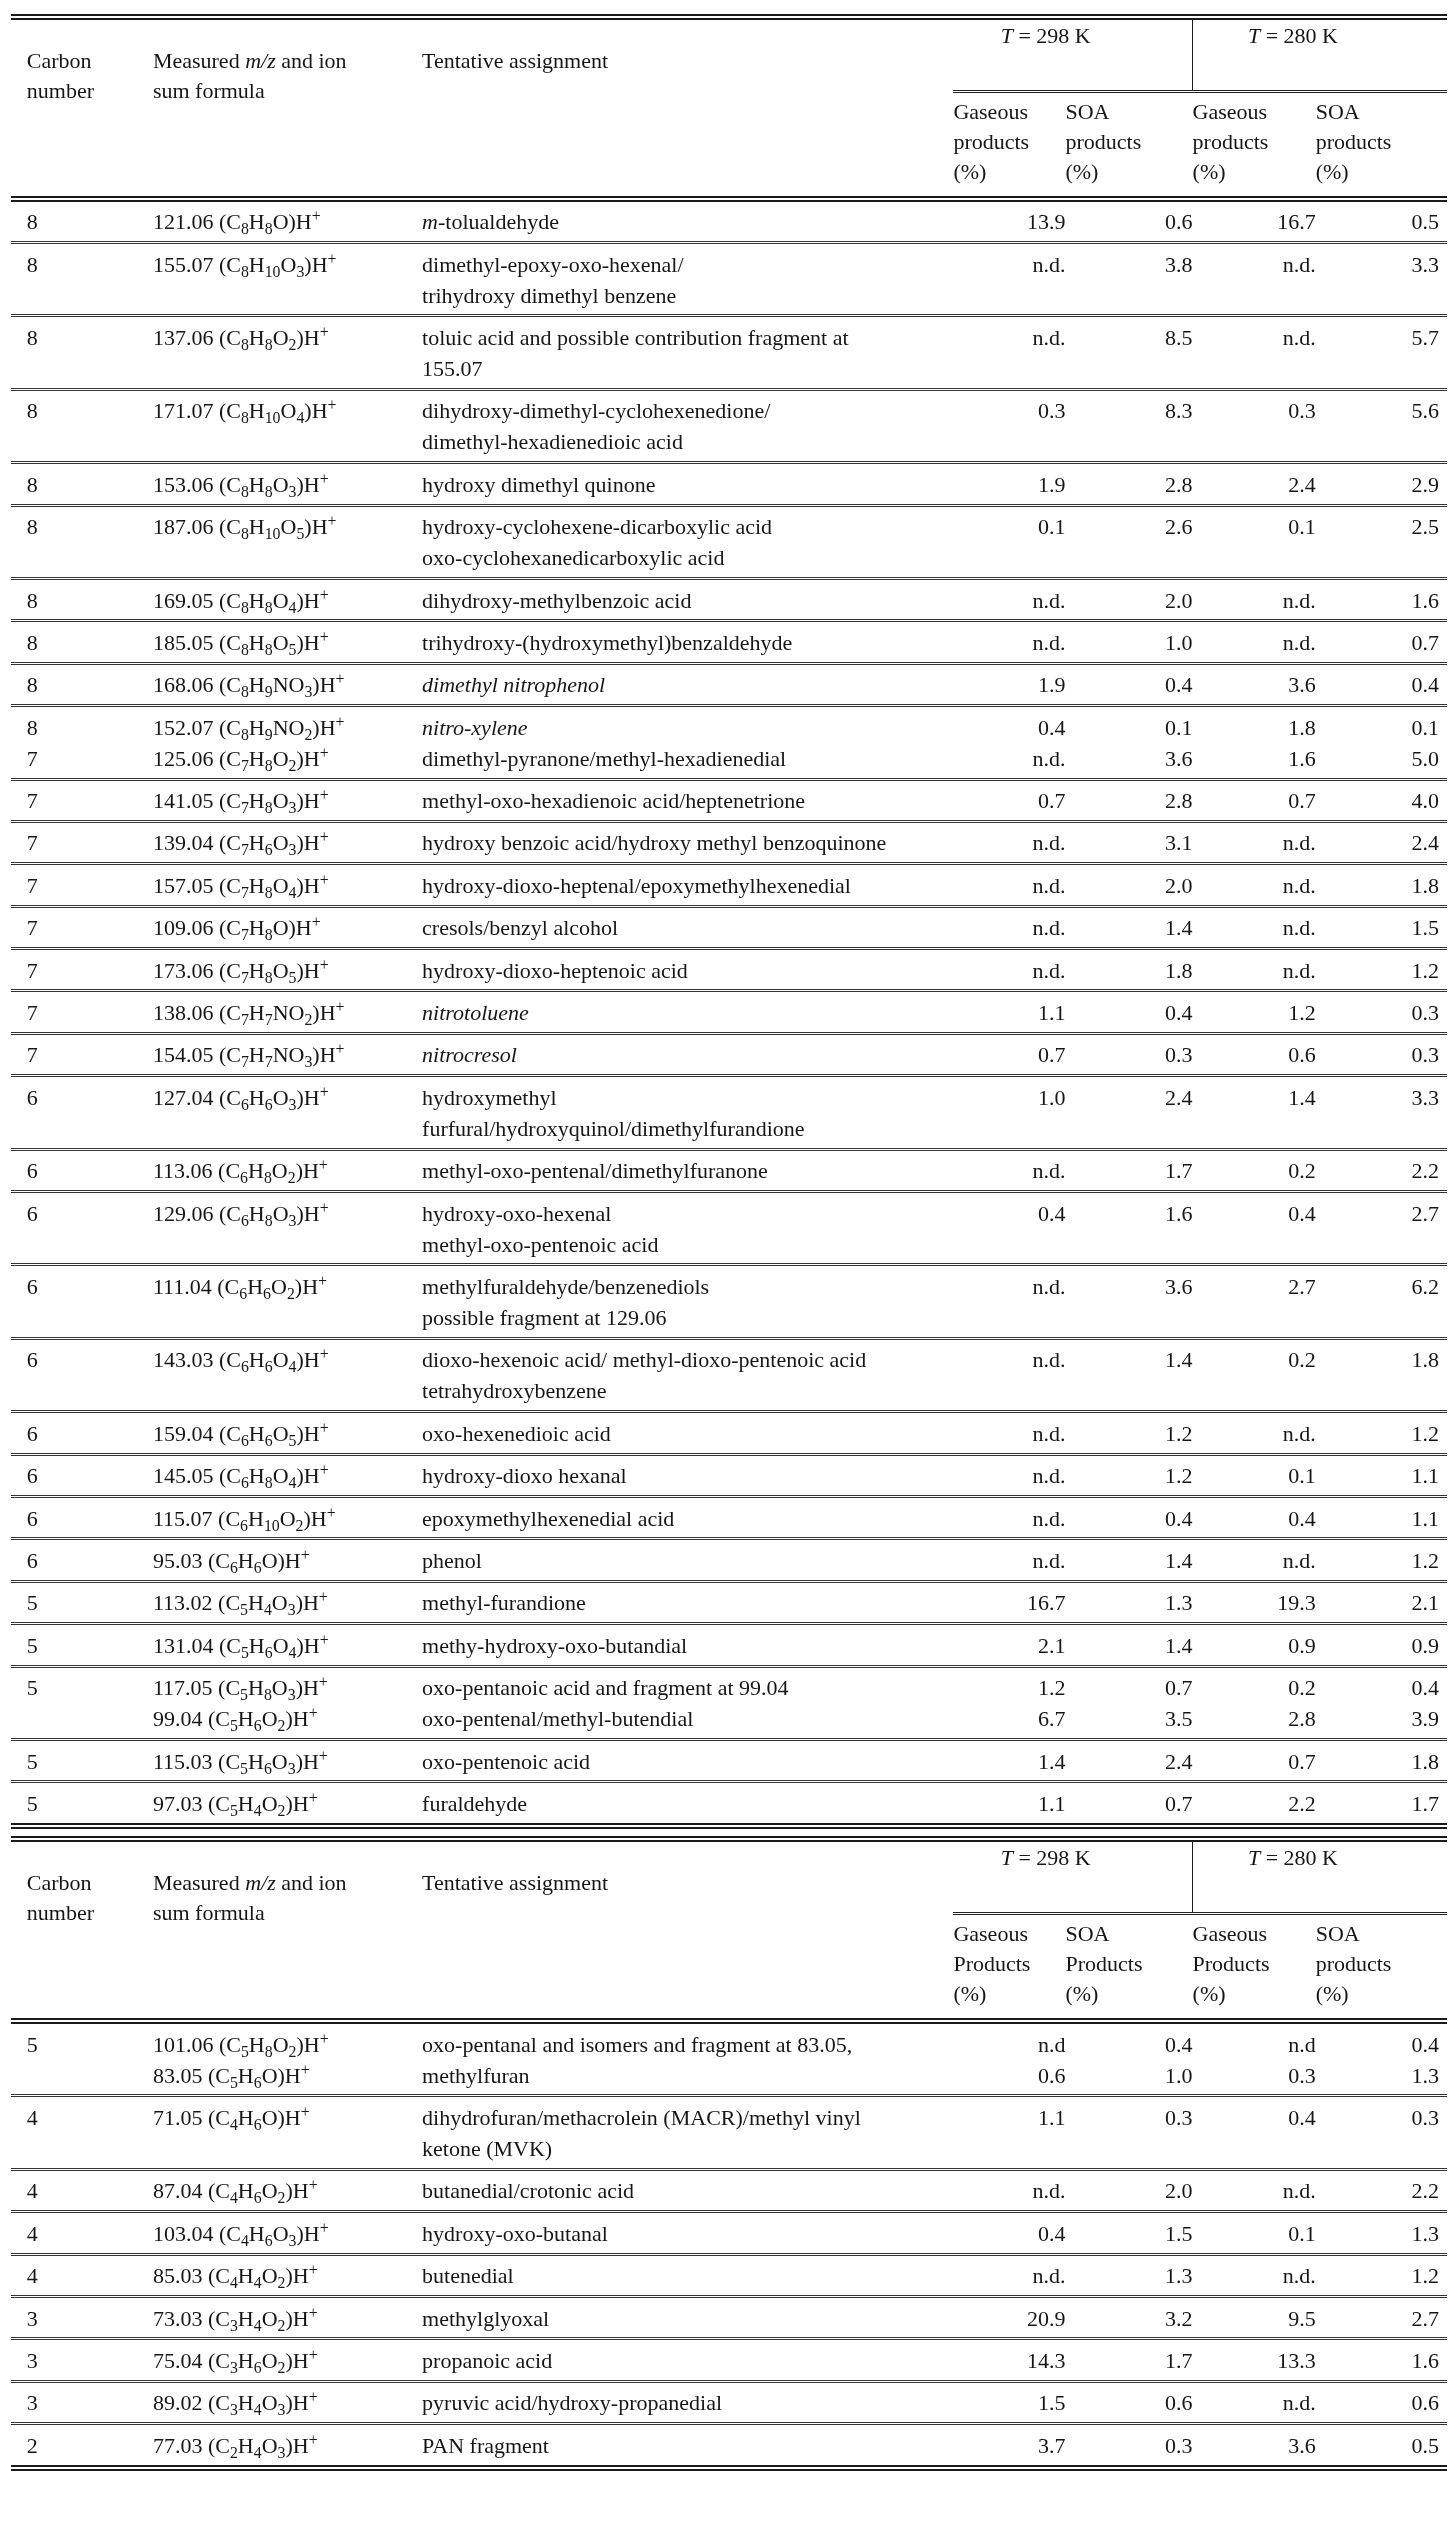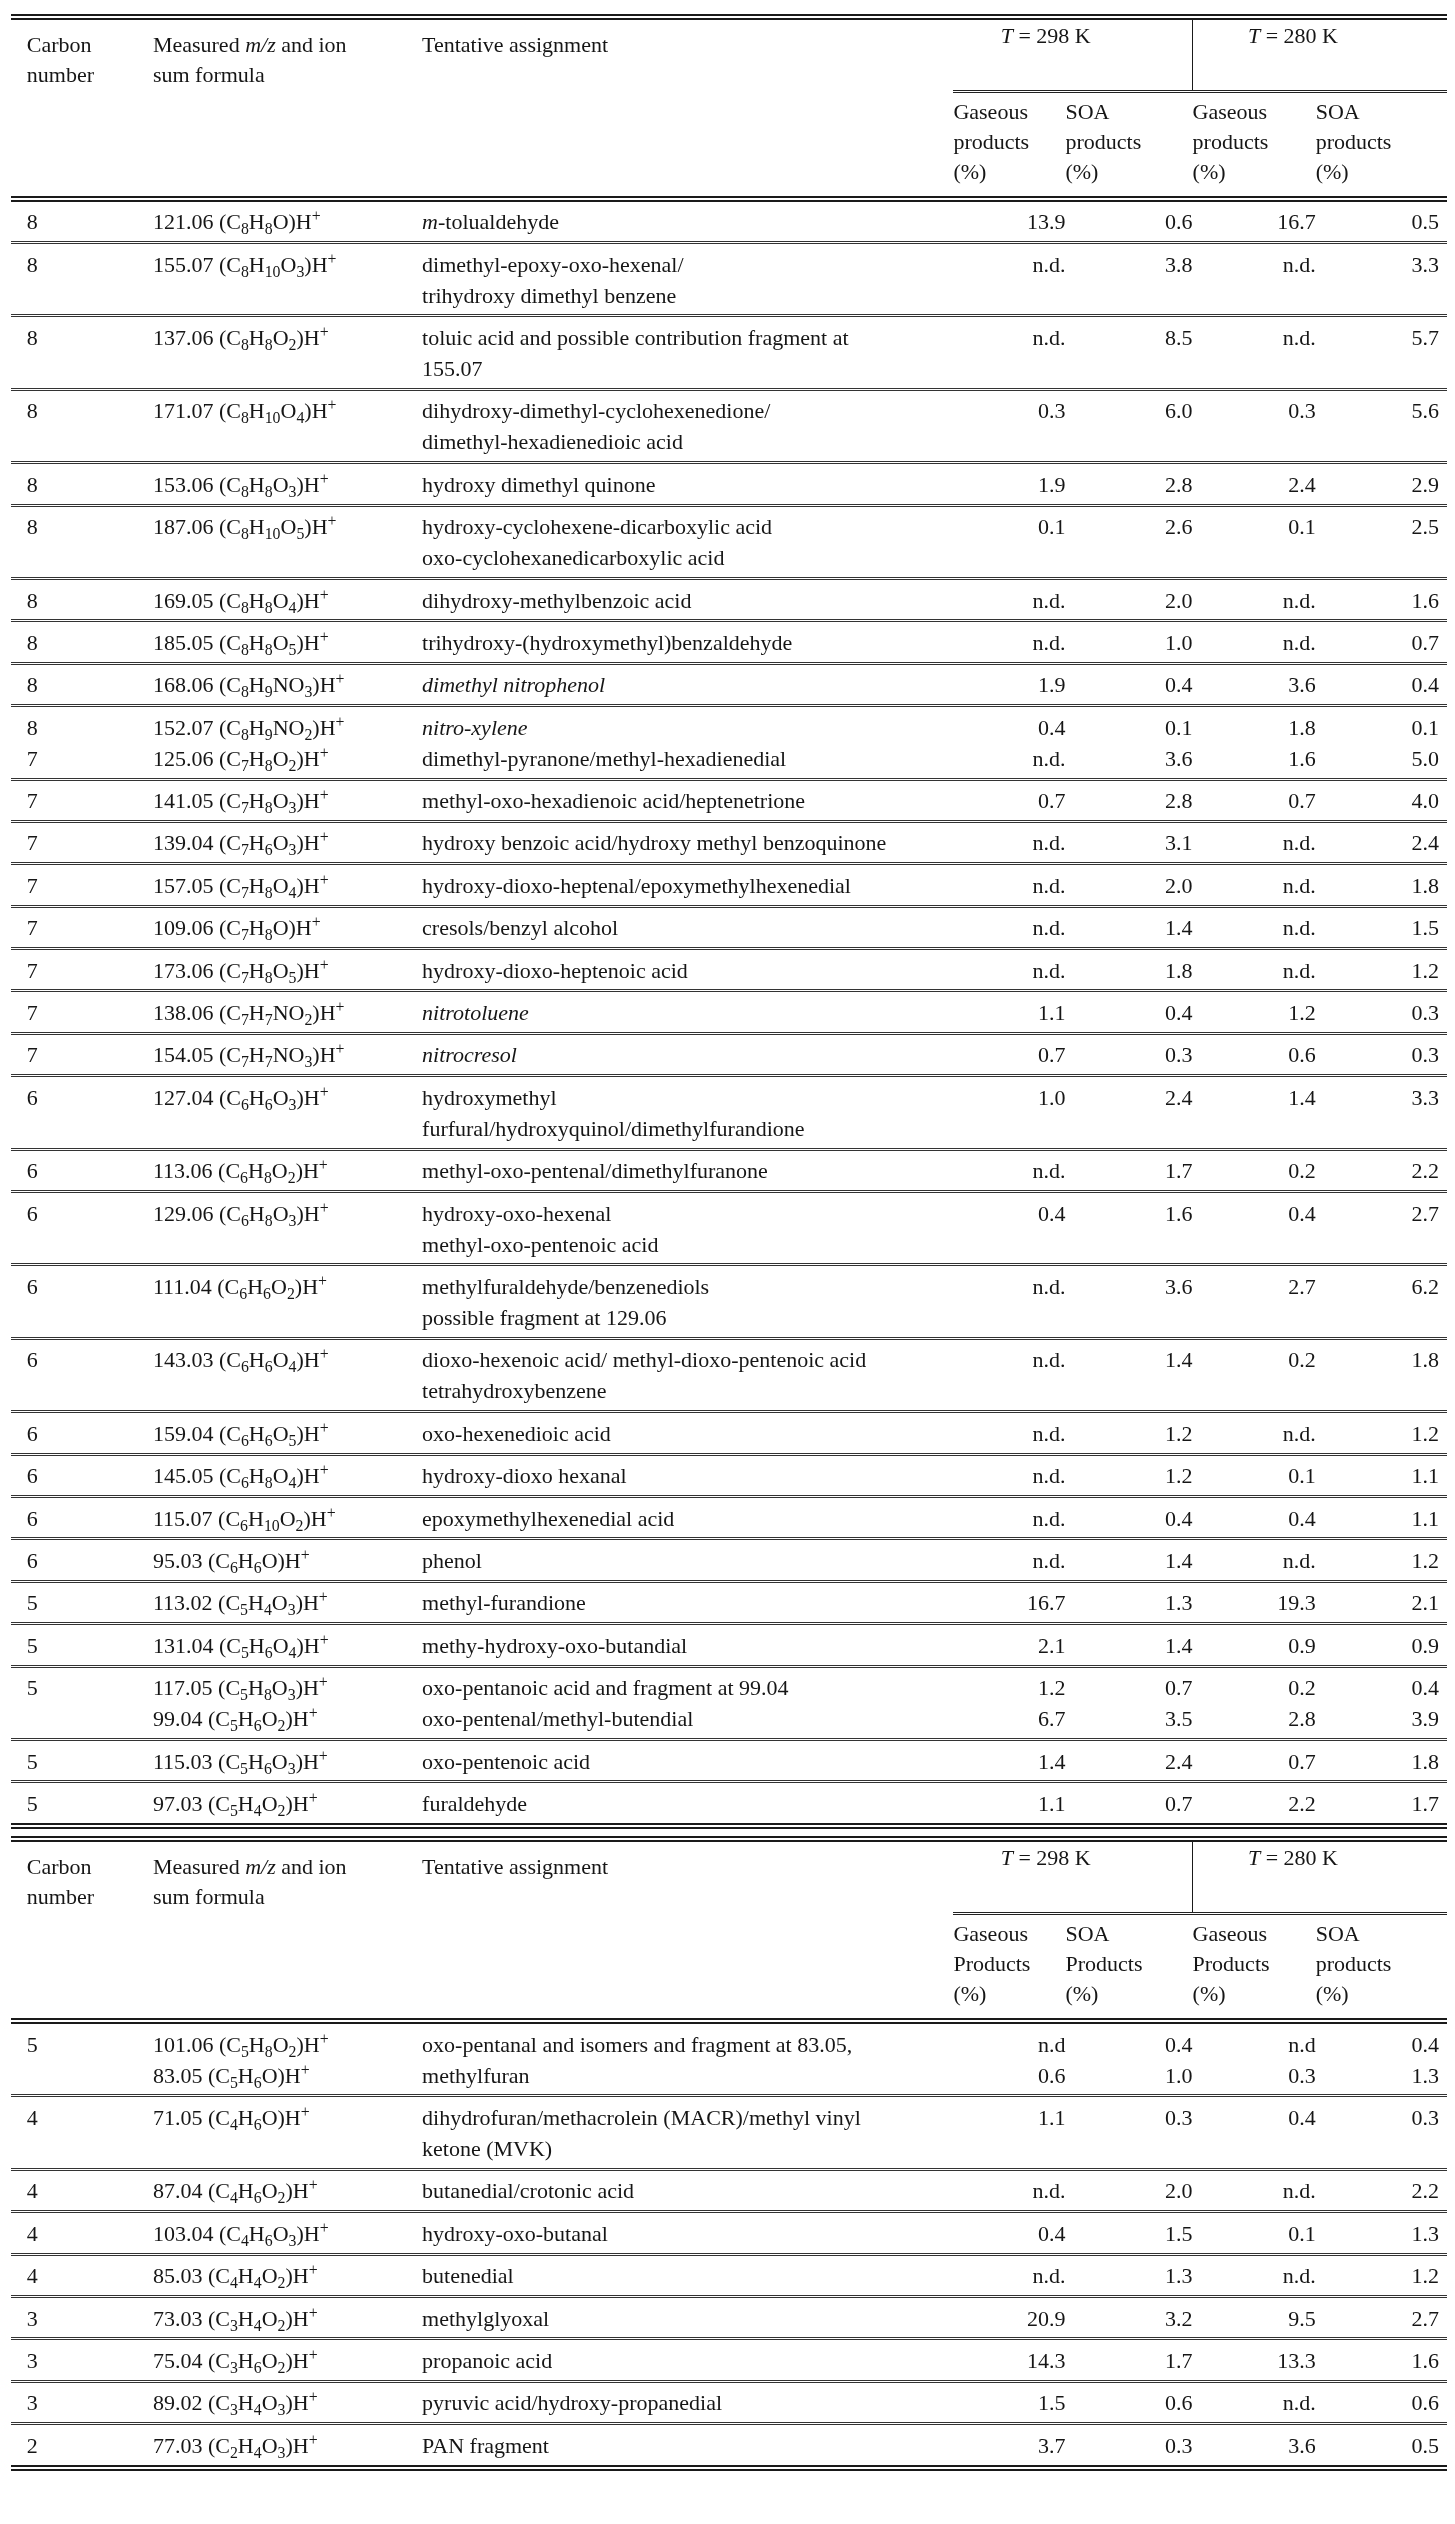--- a/index.html
+++ b/index.html
@@ -13,21 +13,21 @@
     border-collapse:collapse;table-layout:fixed;width:1436px;
     border-top:6.2px double #1a1a1a;border-bottom:6.2px double #1a1a1a;
   }
   table.part2{margin-top:7.7px;}
   col.c1{width:142px}col.c2{width:269px}col.c3{width:531px}
   col.c4{width:112px}col.c5{width:127px}col.c6{width:123px}col.c7{width:131px}
   th,td{vertical-align:top;font-weight:normal;text-align:left;padding:0;margin:0;}
   .line{line-height:31px;min-height:31px;white-space:nowrap;}
   thead .line{line-height:30px;min-height:30px;}
   thead{border-bottom:6.2px double #1a1a1a;}
-  .hc{padding-top:10px;margin-top:8px;}
+  .hc{padding-top:26px;margin-top:8px;}
   .hc1{padding-left:16px;}
   .temp-head{text-align:center;height:74px;box-sizing:border-box;padding-top:1px;padding-right:54px;}
   .divider{border-right:1.5px solid #1a1a1a;}
   .subhead{border-top:3.8px double #222222;padding-top:4.6px;padding-bottom:8.5px;}
   .subhead.c7last{padding-right:7.7px;}
   tbody tr.group{border-top:3.8px double #333333;}
   tbody tr.group:first-child{border-top:none;}
   tbody td{padding-top:4.6px;padding-bottom:3.8px;}
   .carbon-cell{padding-left:16px;}
   .value-cell{text-align:right;}
@@ -187,21 +187,21 @@
           </td>
           <td class="assignment-cell">
             <div class="line">dihydroxy-dimethyl-cyclohexenedione/</div>
             <div class="line">dimethyl-hexadienedioic acid</div>
           </td>
           <td class="value-cell">
             <div class="line">0.3</div>
             <div class="line">&nbsp;</div>
           </td>
           <td class="value-cell">
-            <div class="line">6.0</div>
+            <div class="line">8.3</div>
             <div class="line">&nbsp;</div>
           </td>
           <td class="value-cell">
             <div class="line">0.3</div>
             <div class="line">&nbsp;</div>
           </td>
           <td class="value-cell c7last">
             <div class="line">5.6</div>
             <div class="line">&nbsp;</div>
           </td>

